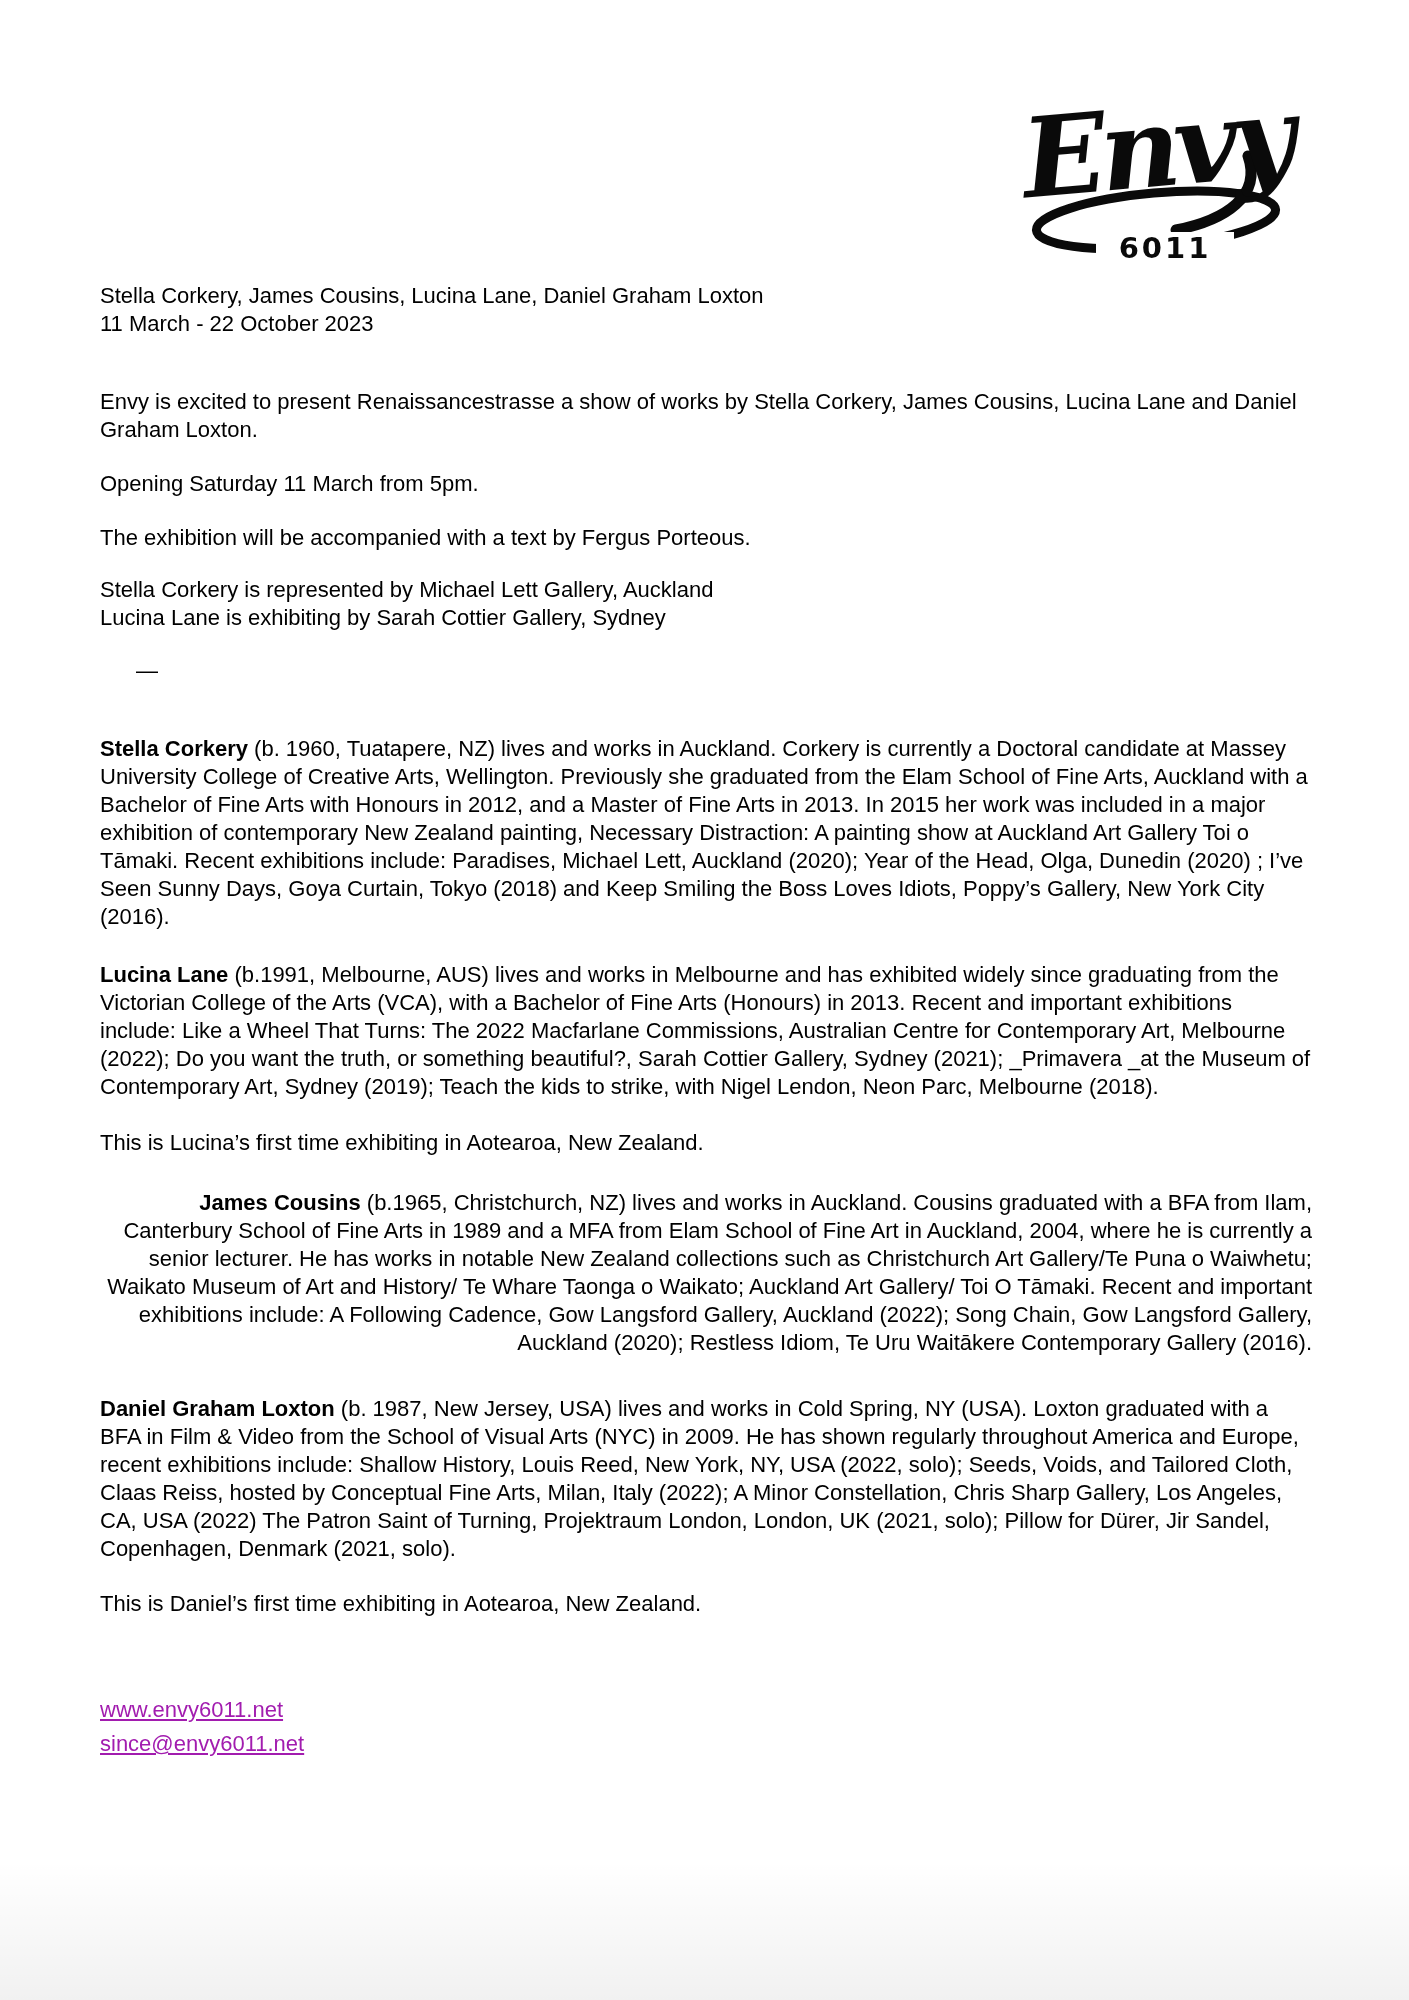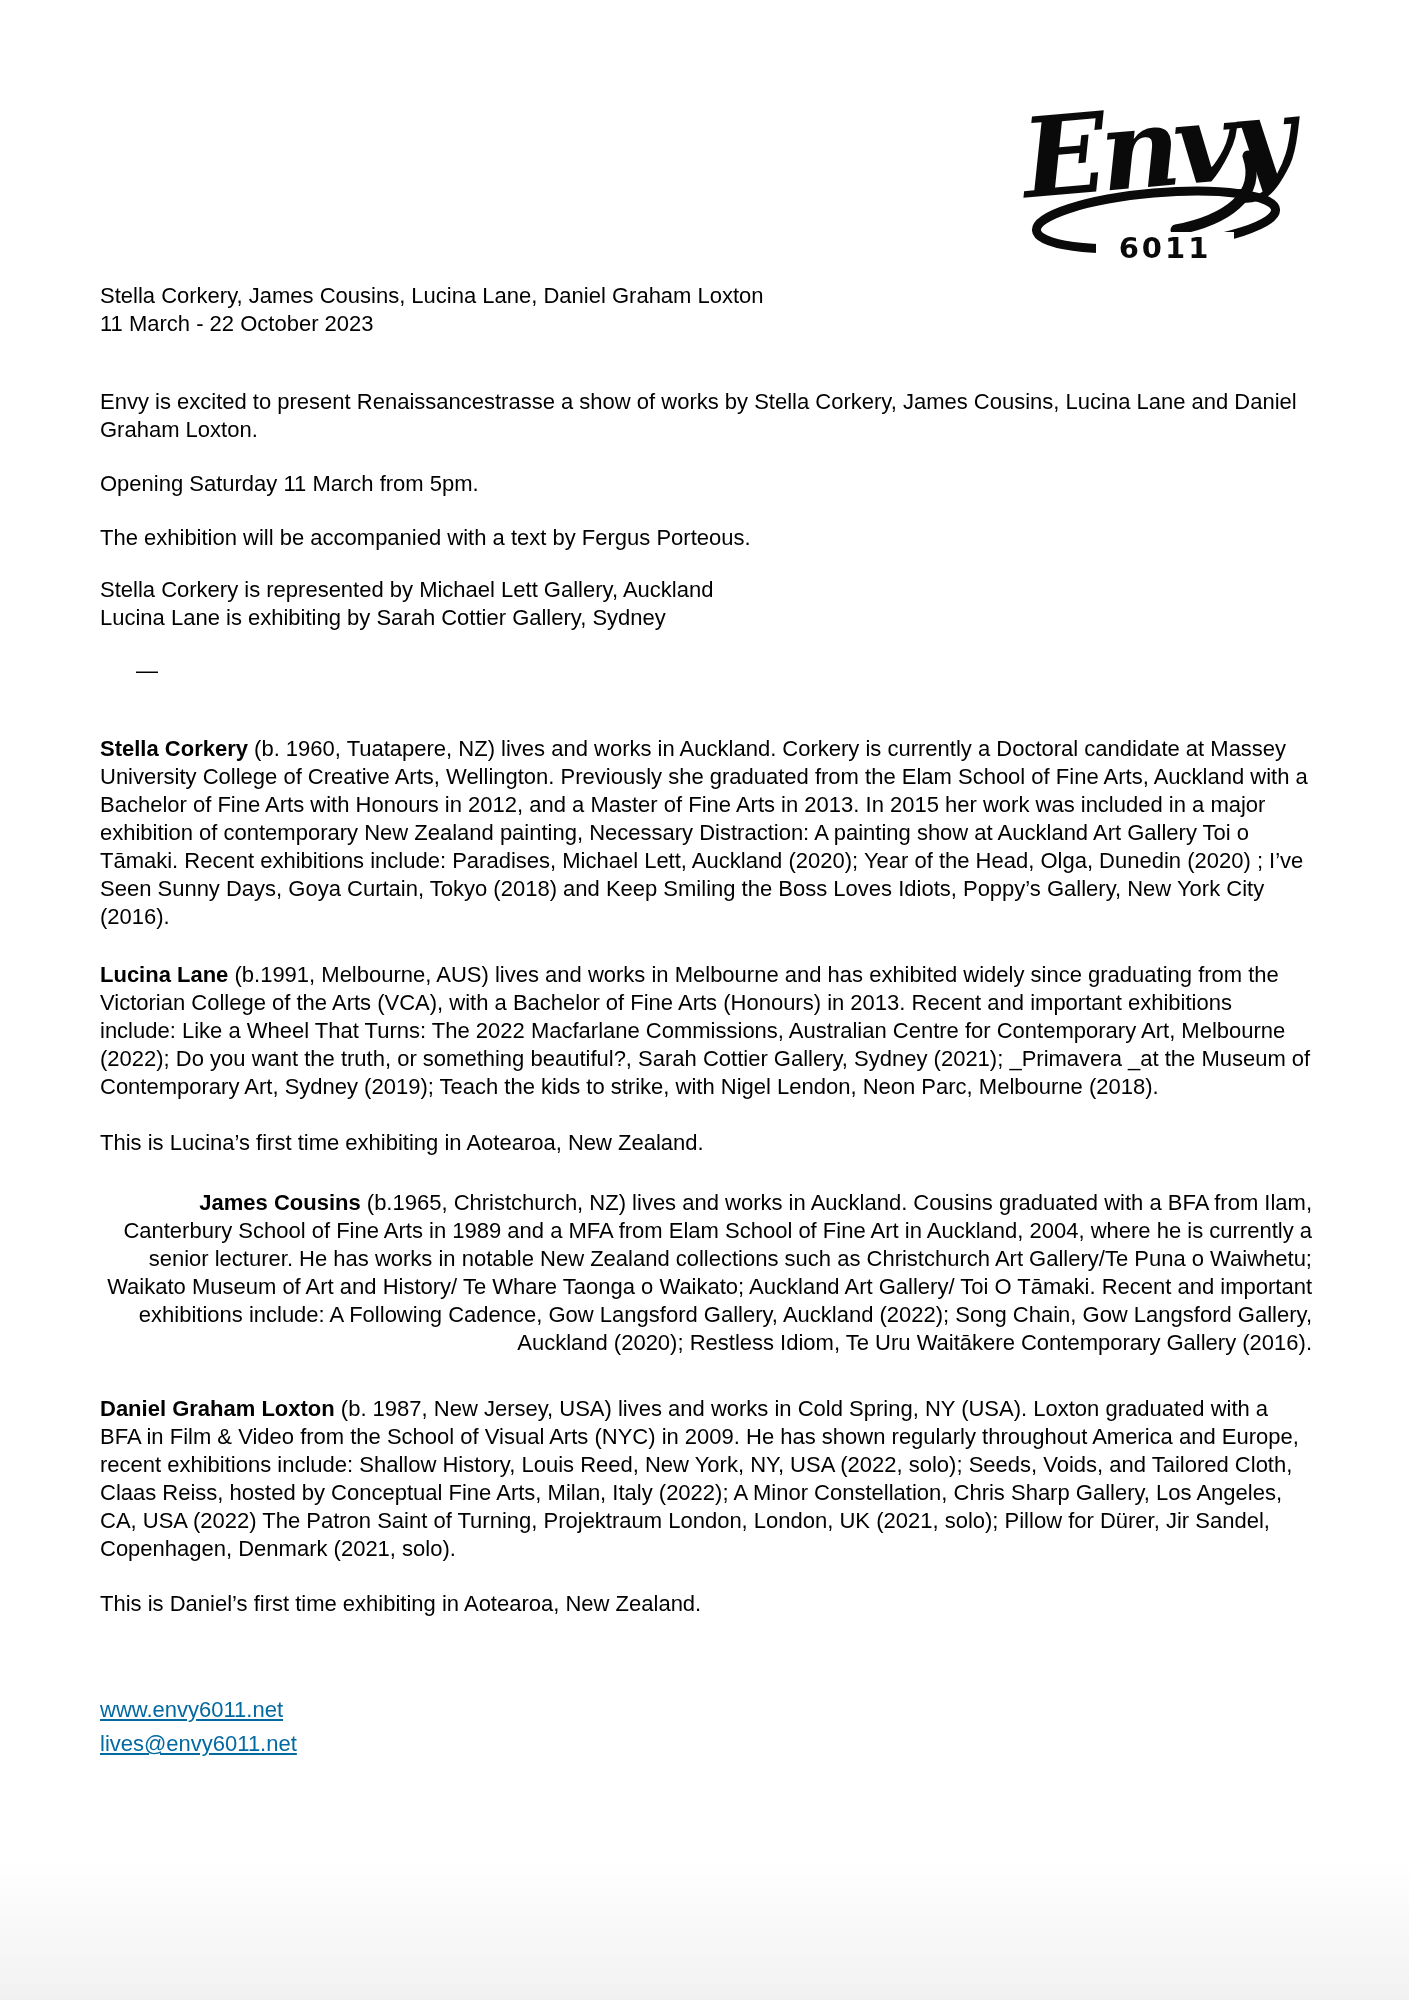--- a/index.html
+++ b/index.html
@@ -44,21 +44,21 @@
   .mb24 { margin-bottom: 24px !important; }
   .mb28 { margin-bottom: 28px !important; }
   .mb30 { margin-bottom: 30px !important; }
   .mb32 { margin-bottom: 32px !important; }
   .mb38 { margin-bottom: 38px !important; text-align: right; }
   .mb27 { margin-bottom: 27px !important; }
   .mb78 { margin-bottom: 78px !important; }
   .mb6  { margin-bottom: 6px !important; }
   .dash { margin-left: 36px !important; }
   a.doc-link {
-    color: #0369a1;
+    color: #a21caf;
     text-decoration: underline;
     cursor: pointer;
     margin-top: 19px;
   }
 </style>
 </head>
 <body>
 
 <div class="page">
 
@@ -94,16 +94,16 @@
 
     <p class="mb32">This is Lucina’s first time exhibiting in Aotearoa, New Zealand.</p>
 
     <p class="mb38"><span class="b">James Cousins</span><span> (b.1965, Christchurch, NZ) lives and works in Auckland. Cousins graduated with a BFA from Ilam, Canterbury School of Fine Arts in 1989 and a MFA from Elam School of Fine Art in Auckland, 2004, where he is currently a senior lecturer. He has works in notable New Zealand collections such as Christchurch Art Gallery/Te Puna o Waiwhetu; Waikato Museum of Art and History/ Te Whare Taonga o Waikato; Auckland Art Gallery/ Toi O Tāmaki. Recent and important exhibitions include: A Following Cadence, Gow Langsford Gallery, Auckland (2022); Song Chain, Gow Langsford Gallery, Auckland (2020); Restless Idiom, Te Uru Waitākere Contemporary Gallery (2016).</span></p>
 
     <p class="mb27"><span class="b">Daniel Graham Loxton</span><span> (b. 1987, New Jersey, USA) lives and works in Cold Spring, NY (USA). Loxton graduated with a BFA in Film &amp; Video from the School of Visual Arts (NYC) in 2009. He has shown regularly throughout America and Europe, recent exhibitions include: Shallow History, Louis Reed, New York, NY, USA (2022, solo); Seeds, Voids, and Tailored Cloth, Claas Reiss, hosted by Conceptual Fine Arts, Milan, Italy (2022); A Minor Constellation, Chris Sharp Gallery, Los Angeles, CA, USA (2022) The Patron Saint of Turning, Projektraum London, London, UK (2021, solo); Pillow for Dürer, Jir Sandel, Copenhagen, Denmark (2021, solo).</span></p>
 
     <p class="mb78">This is Daniel’s first time exhibiting in Aotearoa, New Zealand.</p>
 
     <p class="mb6"><a class="doc-link">www.envy6011.net</a></p>
-    <p><a class="doc-link">lives@envy6011.net</a></p>
+    <p><a class="doc-link">since@envy6011.net</a></p>
 
   </div>
 </div>
 
 </body></html>

